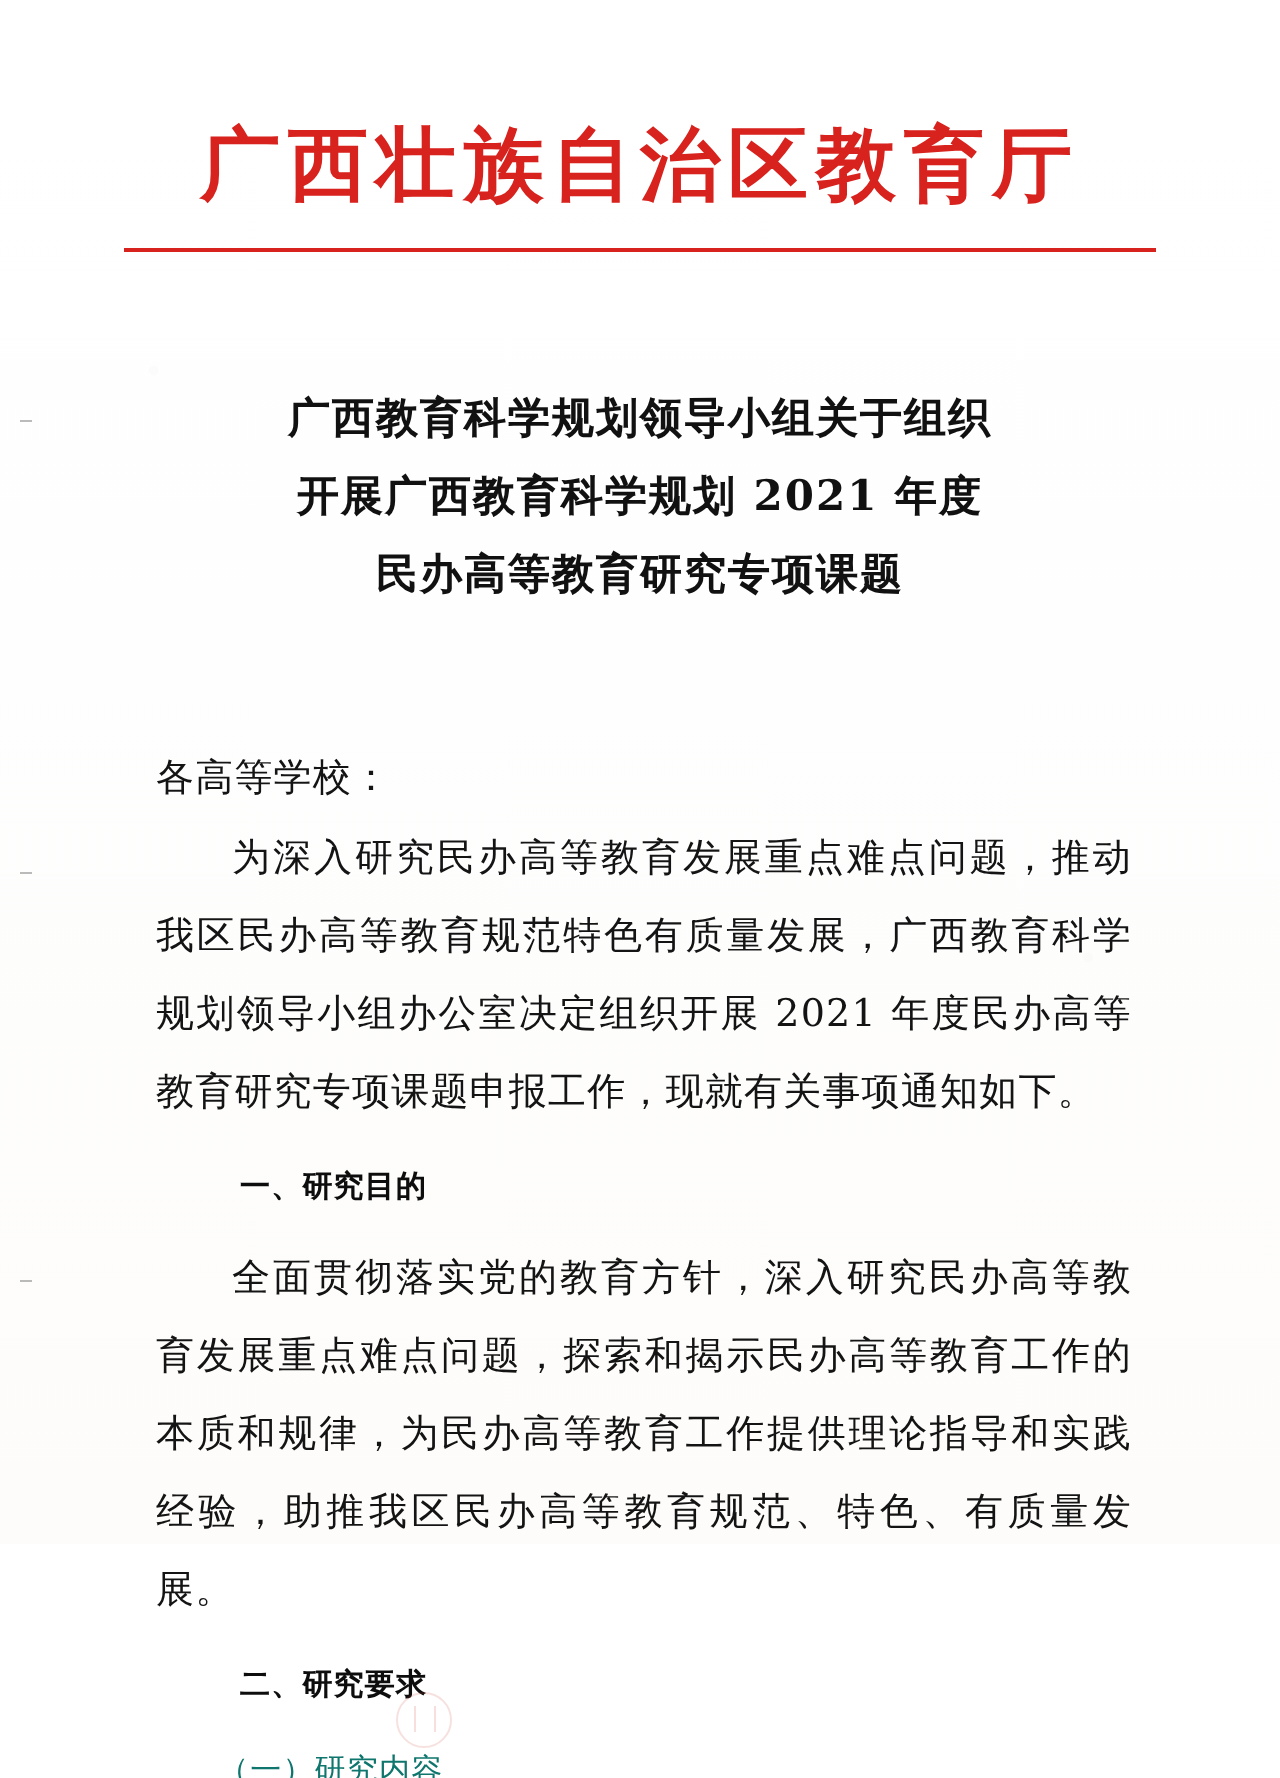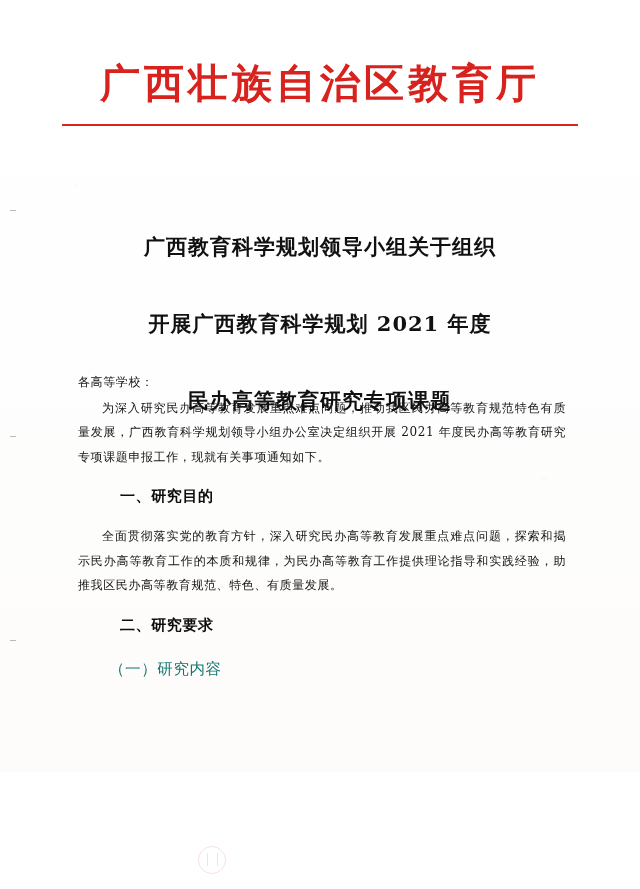--- a/index.html
+++ b/index.html
@@ -73,31 +73,30 @@
     text-align: center;
     font-family: "DejaVu Serif", serif;
     font-size: 21px;
     font-weight: bold;
     color: #111111;
     line-height: 1.85;
     letter-spacing: 1px;
   }
   .doc-title div {
     white-space: nowrap;
-    margin-top: 38px;
   }
   .body-wrap {
     position: absolute;
     left: 78px;
     right: 74px;
     top: 370px;
   }
   .para {
     font-family: "DejaVu Serif", serif;
-    font-size: 12px;
+    font-size: 19px;
     color: #141414;
     line-height: 2.05;
     text-align: justify;
     letter-spacing: 0.6px;
     margin: 0 0 1px 0;
   }
   .para.indent {
     text-indent: 2em;
   }
   .heading {

